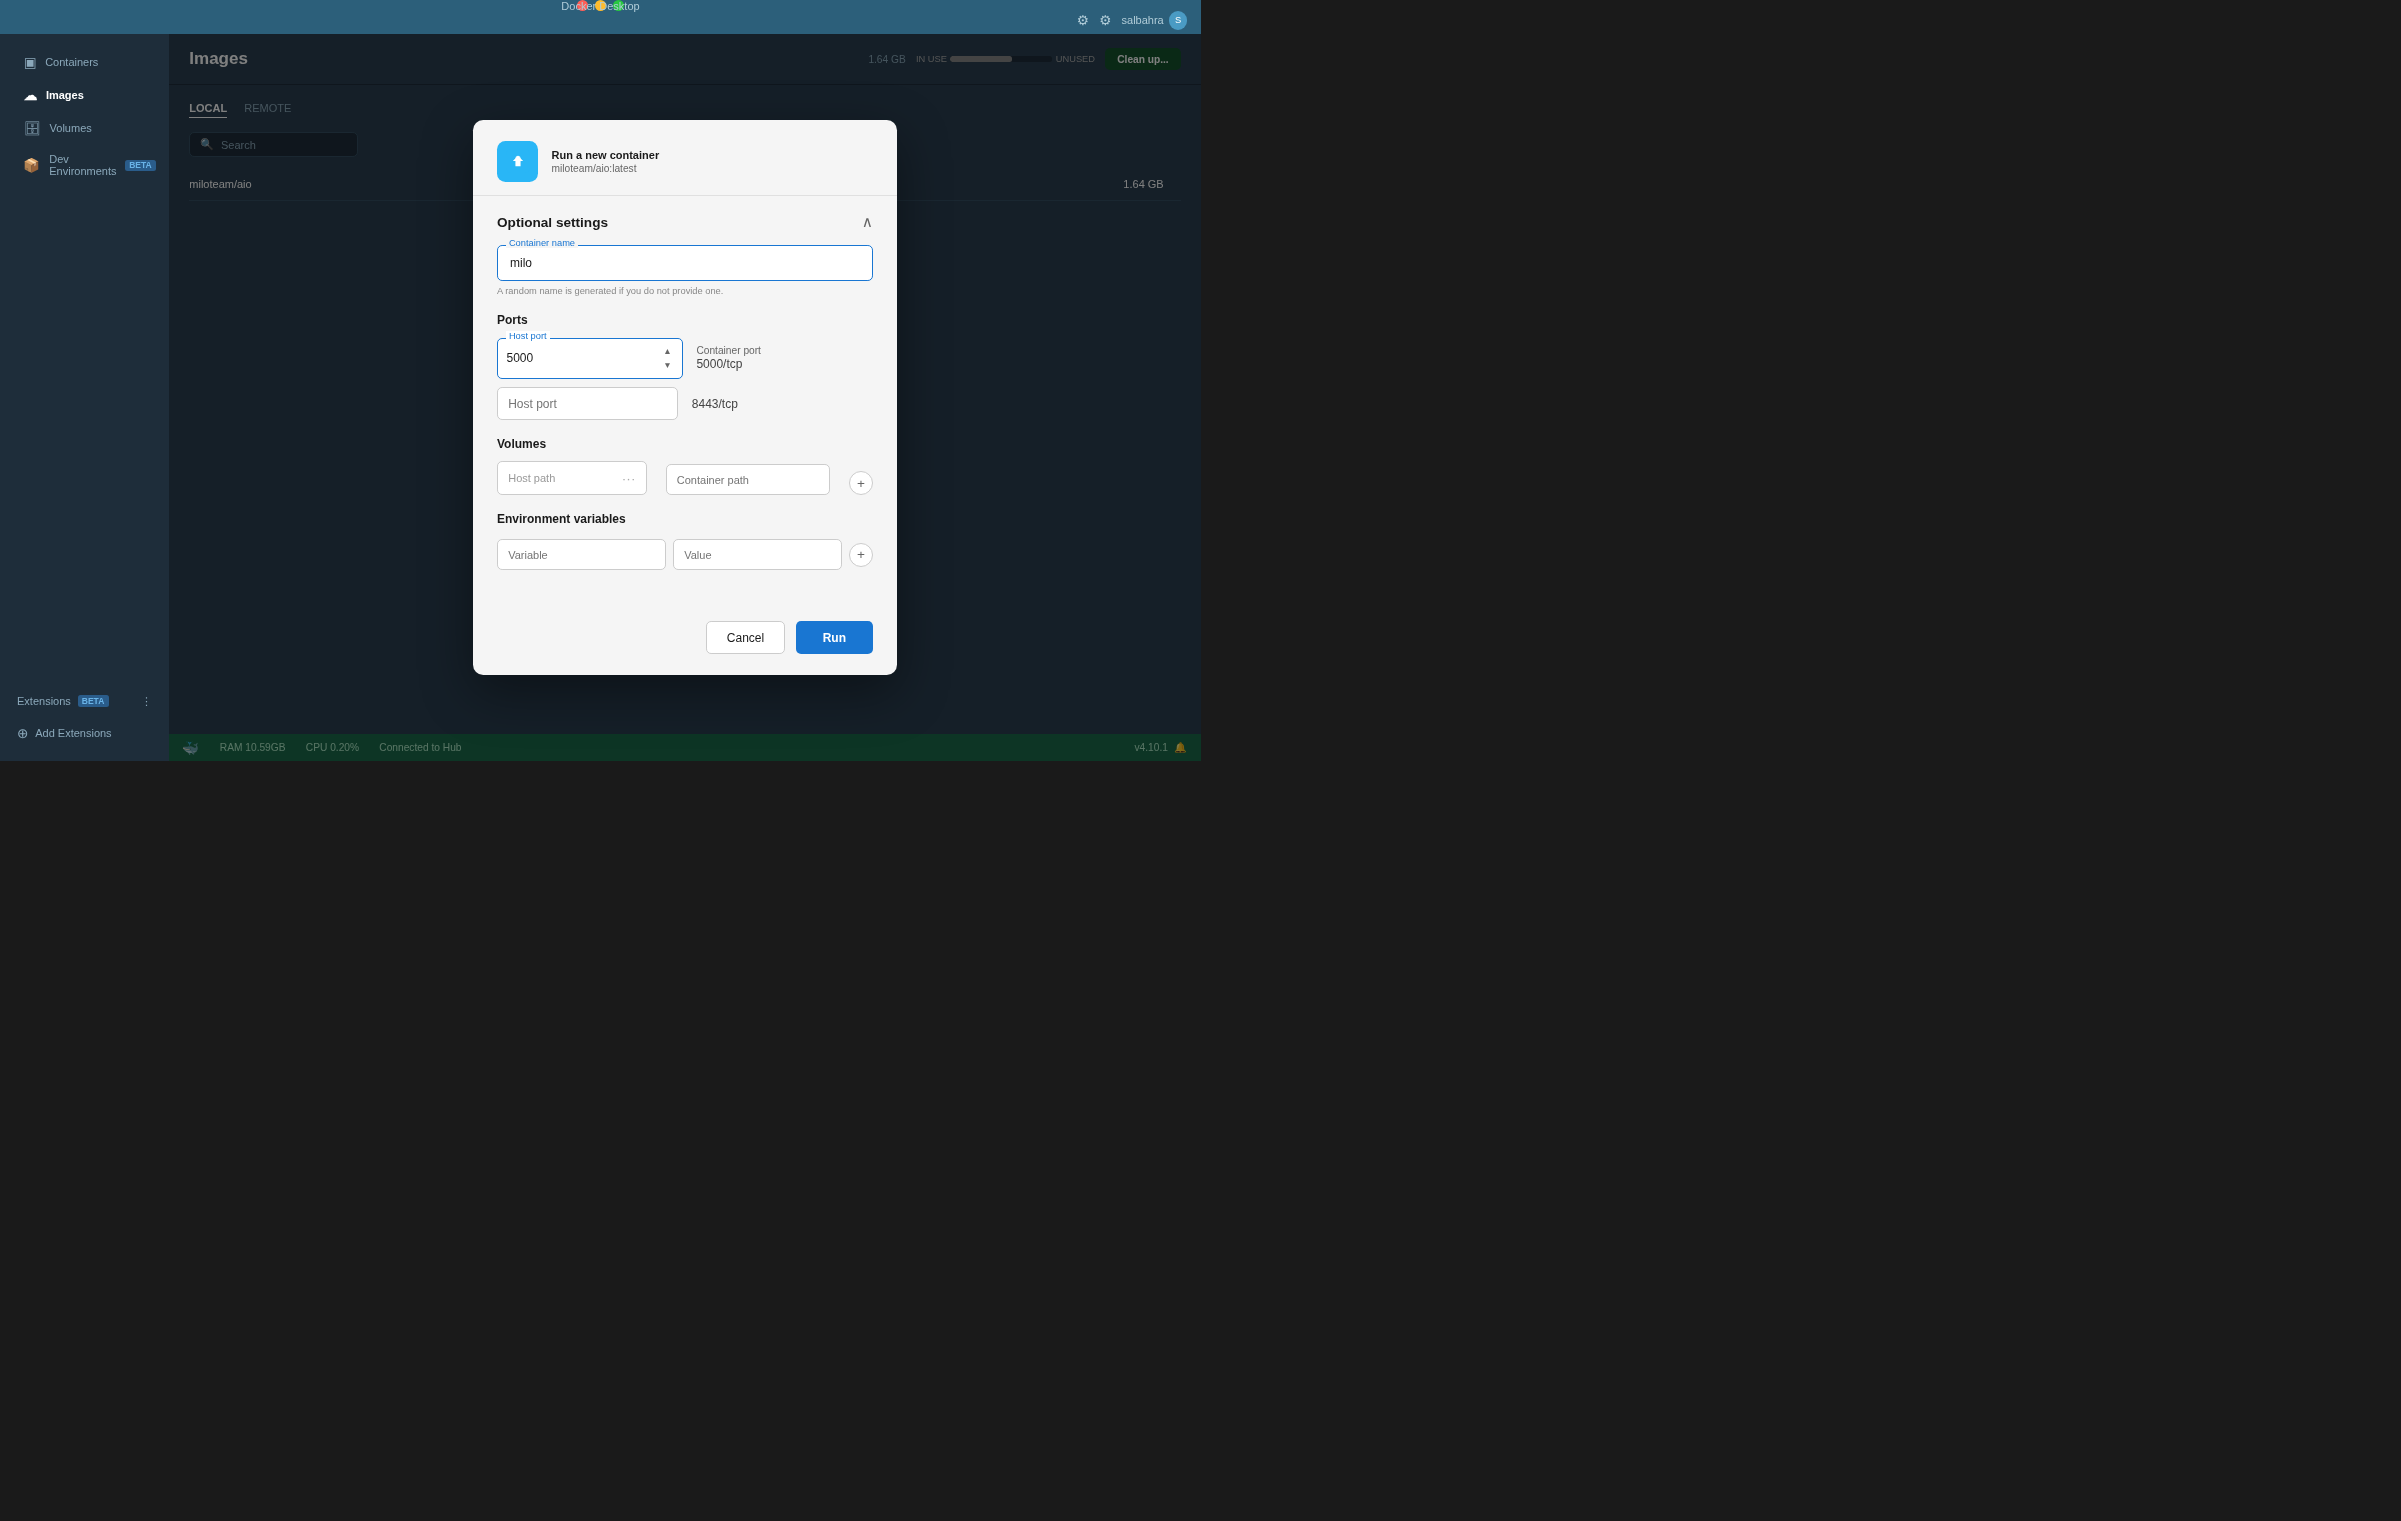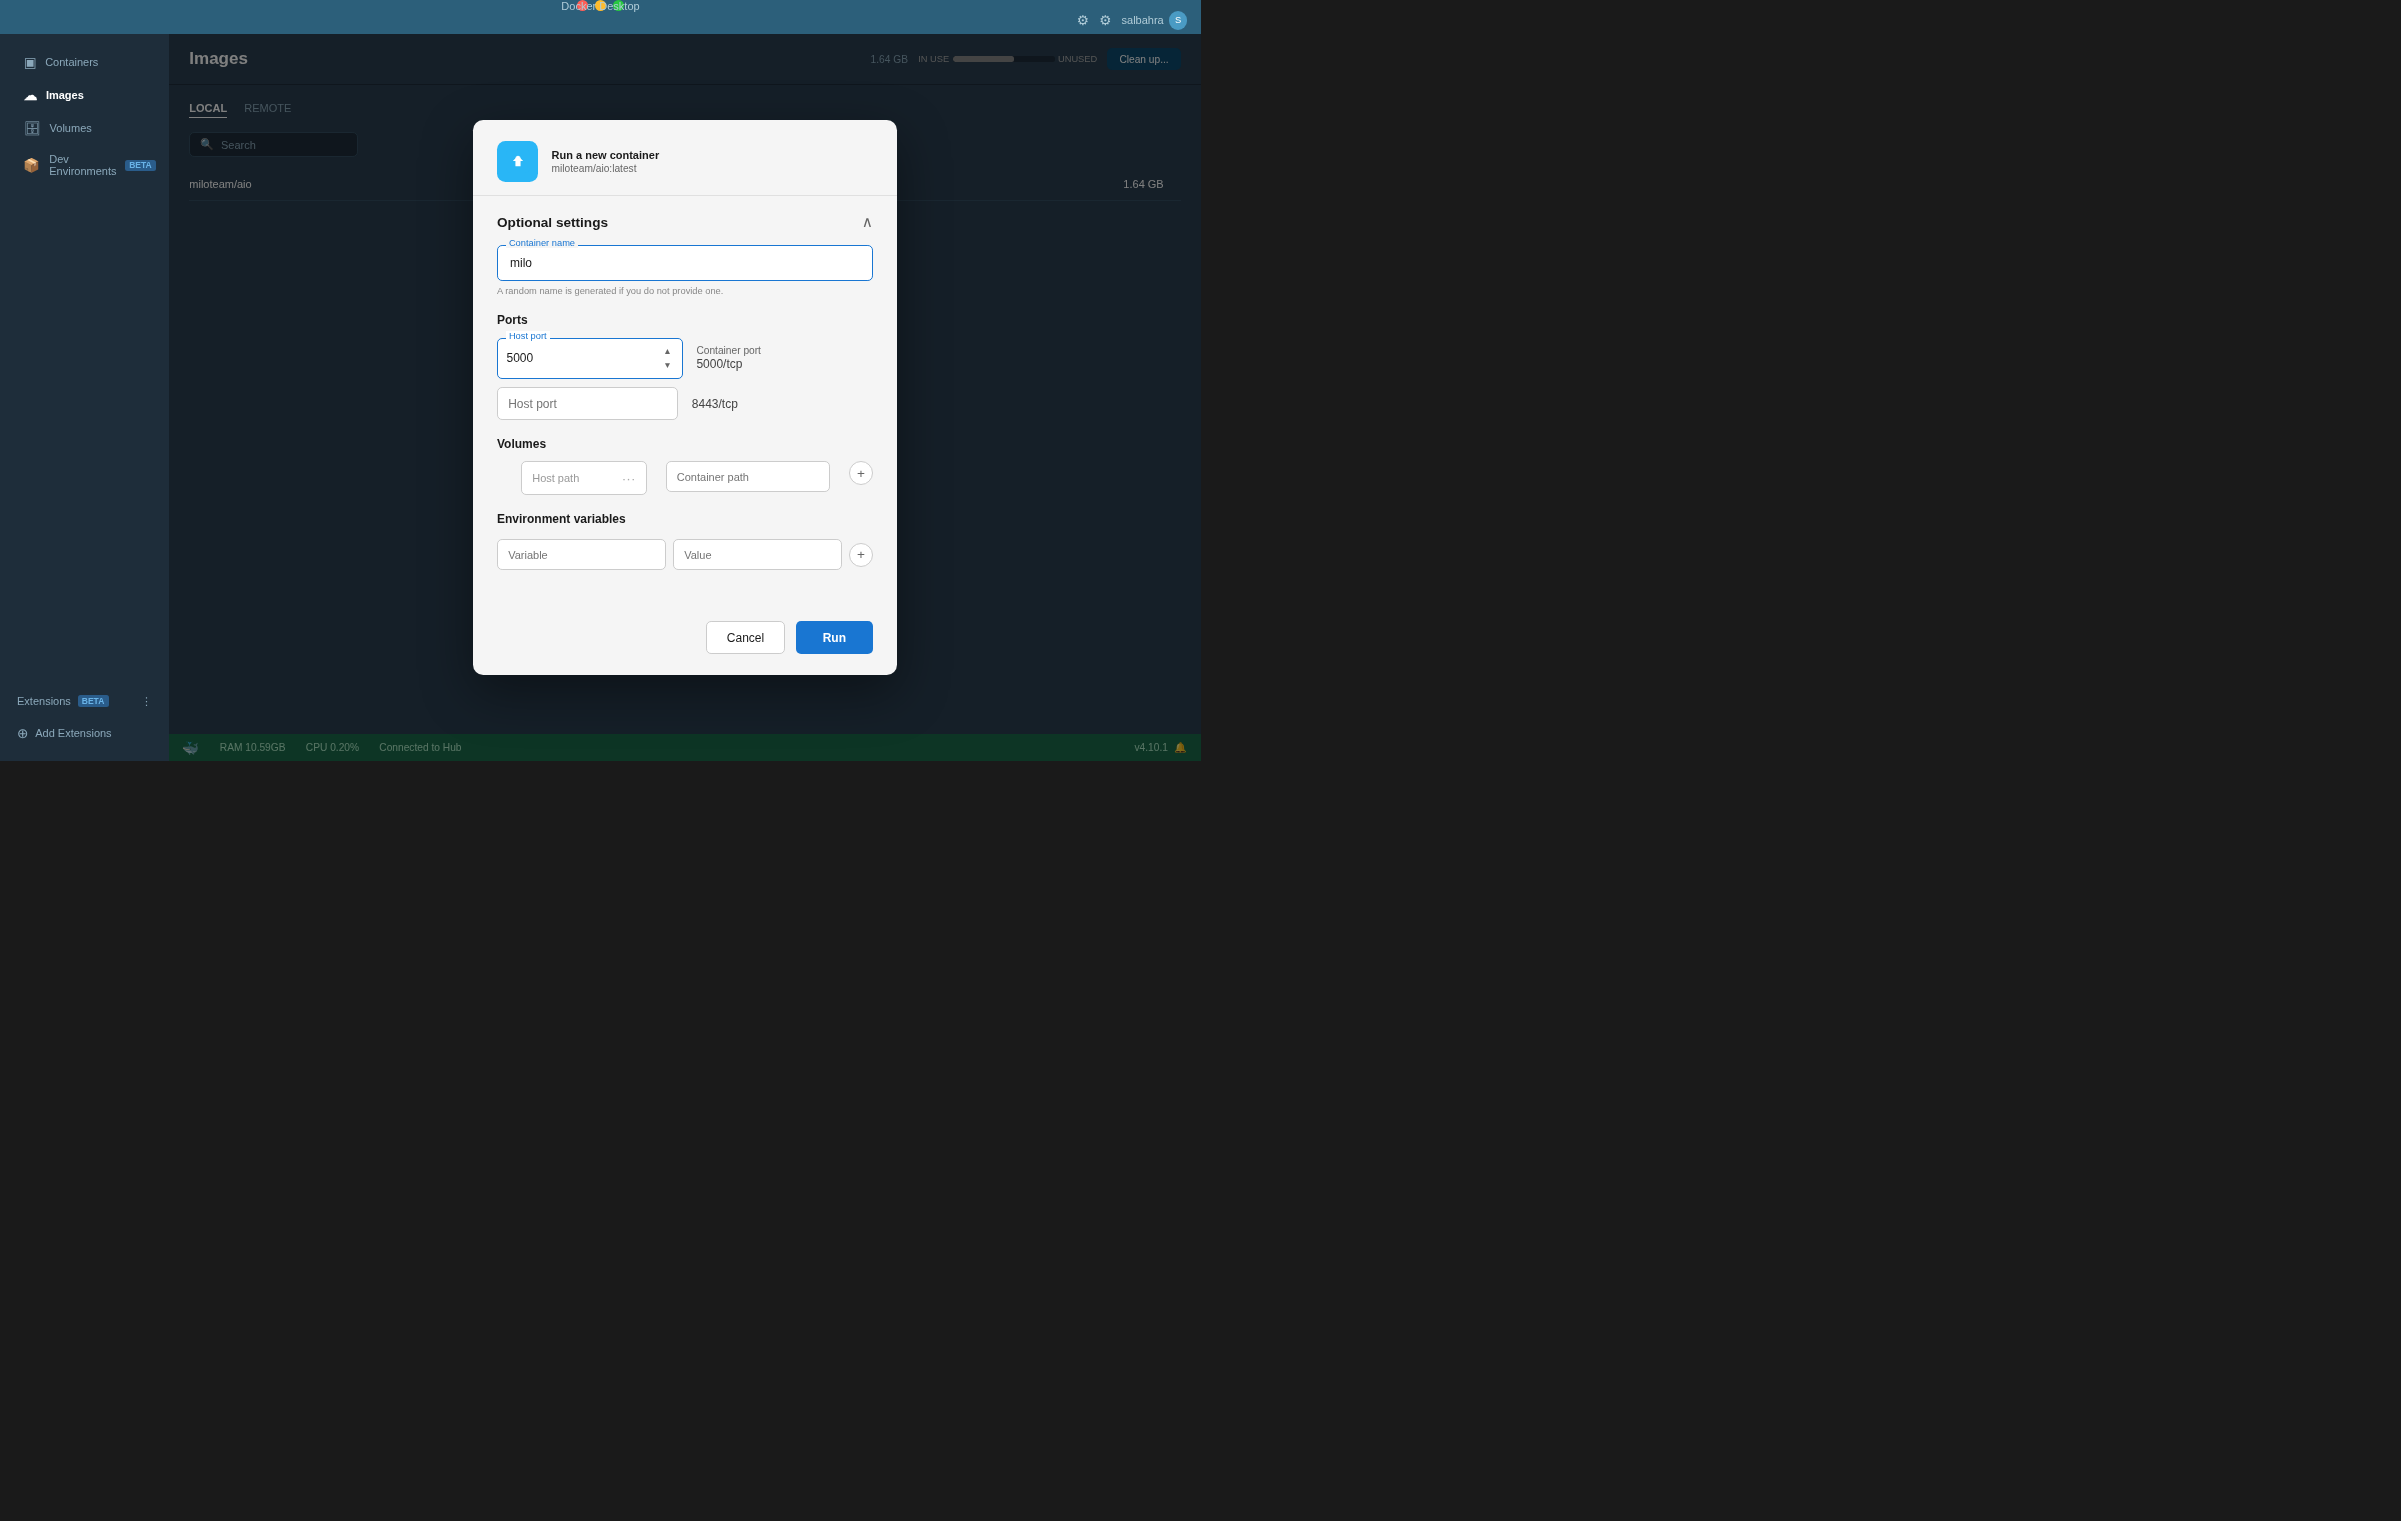--- a/index.html
+++ b/index.html
@@ -177,27 +177,28 @@
       overflow: hidden;
     }
     .bar-fill {
       height: 100%;
       background: #888;
       border-radius: 2.5px;
     }
     .in-use-label { color: #aaa; font-size: 9.3px; }
     .unused-label { color: #aaa; font-size: 9.3px; }
     .cleanup-btn {
-      background: #0c4a6e;
+      background: #14532d;
       color: white;
       border: none;
       padding: 5.1px 12px;
       border-radius: 5.1px;
       font-size: 10.2px;
       cursor: pointer;
+      font-weight: bold;
     }
 
     
     .content-area {
       padding: 17px 20.3px;
     }
     .tabs {
       display: flex;
       gap: 17px;
       margin-bottom: 13.6px;
@@ -427,23 +428,22 @@
       margin-bottom: 17px;
     }
     .volumes-title {
       font-size: 12px;
       font-weight: 700;
       color: #1a1a1a;
       margin-bottom: 10.2px;
     }
     .volume-row {
       display: flex;
-      align-items: flex-start;
+      align-items: flex-end;
       gap: 19px;
-      margin-left: 24px;
     }
     .volume-input {
       flex: 1;
       padding: 8.5px 10.2px;
       border: 0.8px solid #ccc;
       border-radius: 5.1px;
       font-size: 11px;
       color: #999;
       background: white;
       outline: none;

